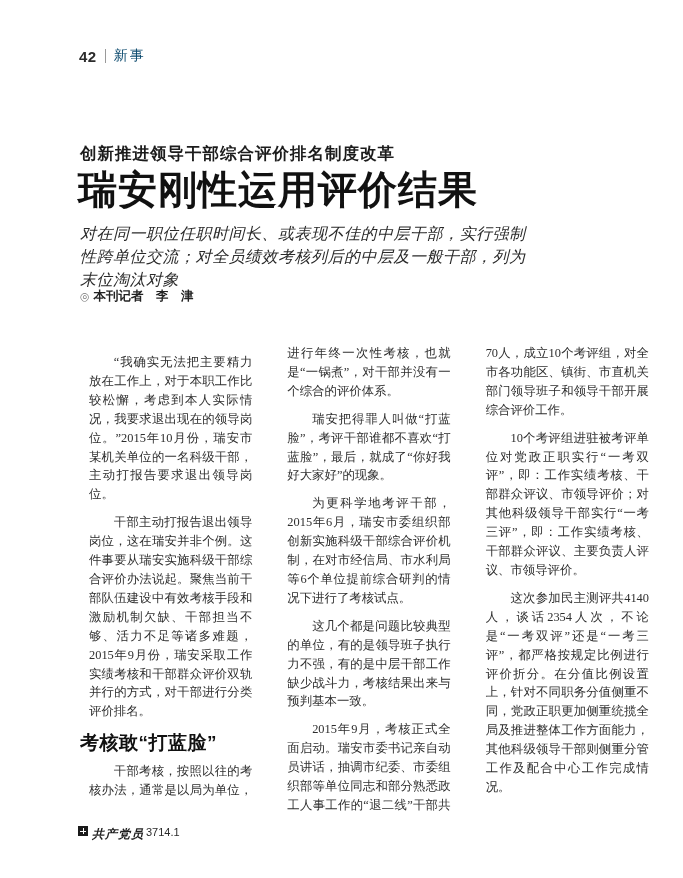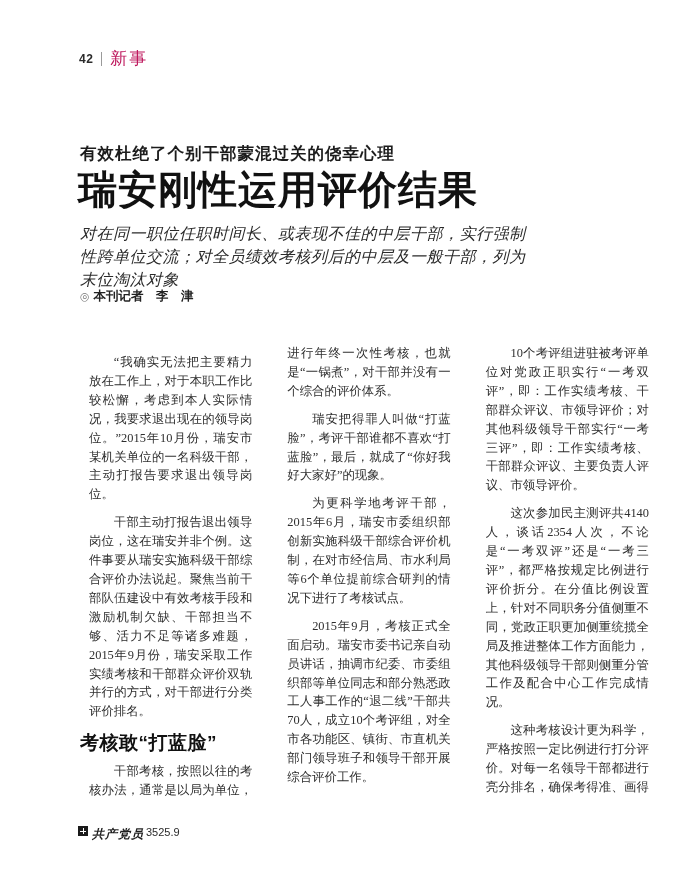--- a/index.html
+++ b/index.html
@@ -9,23 +9,23 @@
     position:relative;
     font-family:"Liberation Serif","DejaVu Serif",serif;
     color:#222;
     overflow:hidden;
   }
   .page-header{
     position:absolute;left:79px;top:47px;
     display:flex;align-items:center;
     font-family:"Liberation Sans","DejaVu Sans",sans-serif;
   }
-  .page-number{font-size:12px;font-weight:bold;color:#2b2b2b;letter-spacing:0.5px;}
+  .page-number{font-size:15px;font-weight:bold;color:#2b2b2b;letter-spacing:0.5px;}
   .header-divider{width:1px;height:14px;background:#9a9a9a;margin:0 8px;}
-  .section-name{font-size:17px;color:#be185d;letter-spacing:2px;}
+  .section-name{font-size:14px;color:#0c4a6e;letter-spacing:2px;}
 
   .kicker{
     position:absolute;left:80px;top:143px;
     font-size:16.5px;font-weight:bold;color:#1c1c1c;
     letter-spacing:1px;
   }
   .page-title{
     position:absolute;left:78px;top:168px;
     font-size:39px;font-weight:900;color:#111;
     letter-spacing:1px;line-height:44px;margin:0;text-align:right;
@@ -77,41 +77,42 @@
 </style>
 </head>
 <body>
 
 <div class="page-header">
   <span class="page-number">42</span>
   <span class="header-divider"></span>
   <span class="section-name">新事</span>
 </div>
 
-<div class="kicker">有效杜绝了个别干部蒙混过关的侥幸心理</div>
+<div class="kicker">创新推进领导干部综合评价排名制度改革</div>
 
 <h1 class="page-title">瑞安刚性运用评价结果</h1>
 
 <div class="deck">对在同一职位任职时间长、或表现不佳的中层干部，实行强制性跨单位交流；对全员绩效考核列后的中层及一般干部，列为末位淘汰对象</div>
 
 <div class="byline">
   <span class="byline-marker">◎</span>
   <span class="byline-text">本刊记者　李　津</span>
 </div>
 
 <div class="article-body">
     <p>“我确实无法把主要精力放在工作上，对于本职工作比较松懈，考虑到本人实际情况，我要求退出现在的领导岗位。”2015年10月份，瑞安市某机关单位的一名科级干部，主动打报告要求退出领导岗位。</p>
     <p>干部主动打报告退出领导岗位，这在瑞安并非个例。这件事要从瑞安实施科级干部综合评价办法说起。聚焦当前干部队伍建设中有效考核手段和激励机制欠缺、干部担当不够、活力不足等诸多难题，2015年9月份，瑞安采取工作实绩考核和干部群众评价双轨并行的方式，对干部进行分类评价排名。</p>
     <h2 class="subhead">考核敢“打蓝脸”</h2>
     <p>干部考核，按照以往的考核办法，通常是以局为单位，进行年终一次性考核，也就是“一锅煮”，对干部并没有一个综合的评价体系。</p>
     <p>瑞安把得罪人叫做“打蓝脸”，考评干部谁都不喜欢“打蓝脸”，最后，就成了“你好我好大家好”的现象。</p>
     <p>为更科学地考评干部，2015年6月，瑞安市委组织部创新实施科级干部综合评价机制，在对市经信局、市水利局等6个单位提前综合研判的情况下进行了考核试点。</p>
+    <p>这几个都是问题比较典型的单位，有的是领导班子执行力不强，有的是中层干部工作缺少战斗力，考核结果出来与预判基本一致。</p>
     <p>2015年9月，考核正式全面启动。瑞安市委书记亲自动员讲话，抽调市纪委、市委组织部等单位同志和部分熟悉政工人事工作的“退二线”干部共70人，成立10个考评组，对全市各功能区、镇街、市直机关部门领导班子和领导干部开展综合评价工作。</p>
     <p>10个考评组进驻被考评单位对党政正职实行“一考双评”，即：工作实绩考核、干部群众评议、市领导评价；对其他科级领导干部实行“一考三评”，即：工作实绩考核、干部群众评议、主要负责人评议、市领导评价。</p>
     <p>这次参加民主测评共4140人，谈话2354人次，不论是“一考双评”还是“一考三评”，都严格按规定比例进行评价折分。在分值比例设置上，针对不同职务分值侧重不同，党政正职更加侧重统揽全局及推进整体工作方面能力，其他科级领导干部则侧重分管工作及配合中心工作完成情况。</p>
     <p>这种考核设计更为科学，严格按照一定比例进行打分评价。对每一名领导干部都进行亮分排名，确保考得准、画得像，有效杜绝了个别干部蒙混过关的侥幸心理。</p>
   </div>
 
 <div class="page-footer">
   <span class="logo-icon"></span>
   <span class="logo-text">共产党员</span>
-  <span class="issue-number">3525.9</span>
+  <span class="issue-number">3714.1</span>
 </div>
 
 </body></html>

